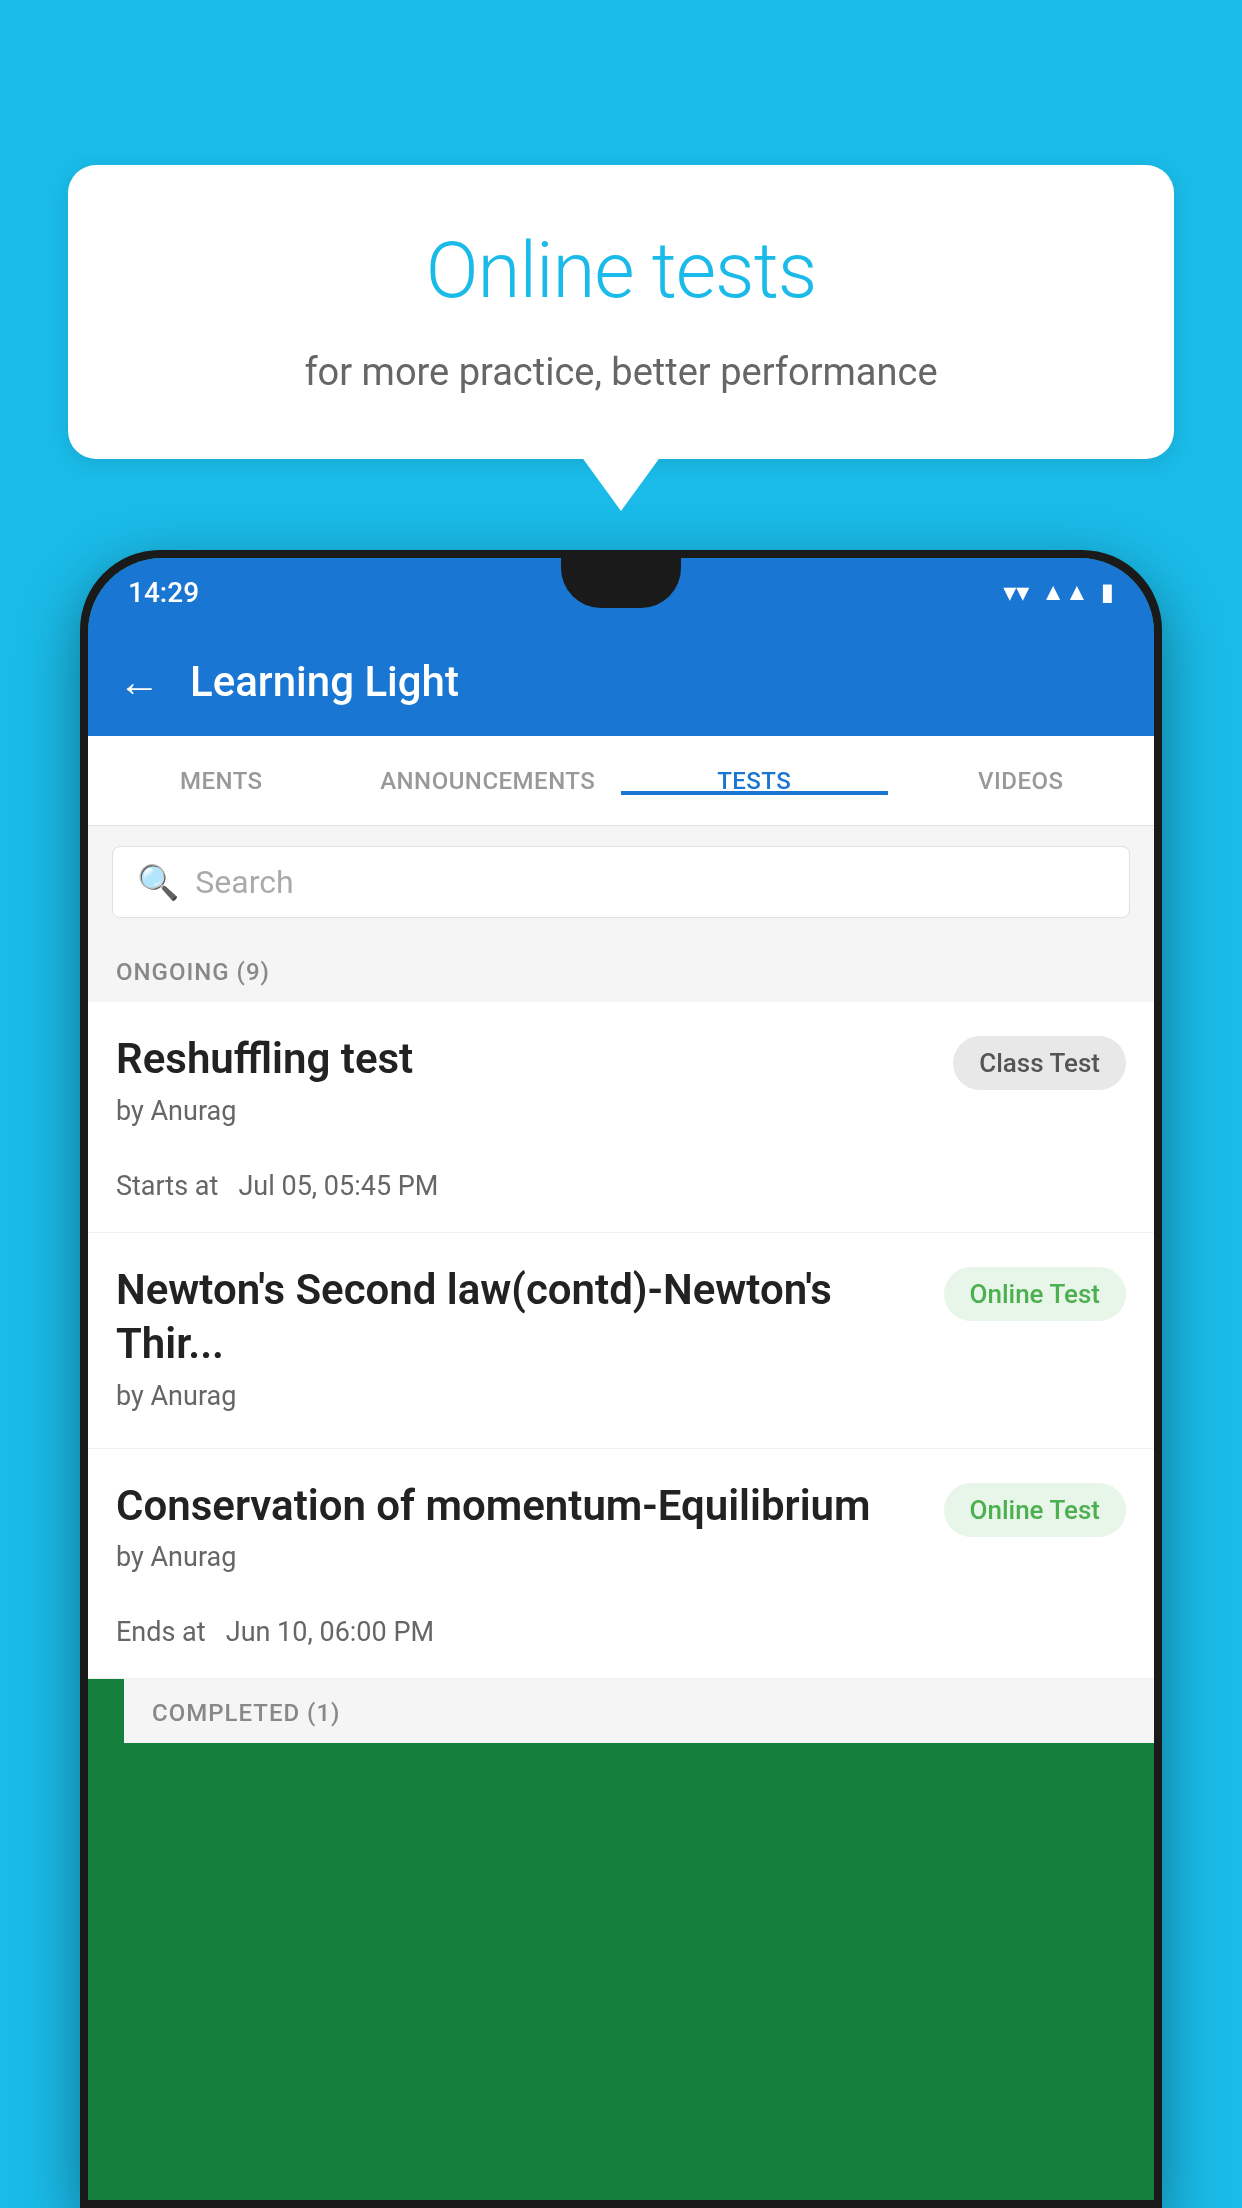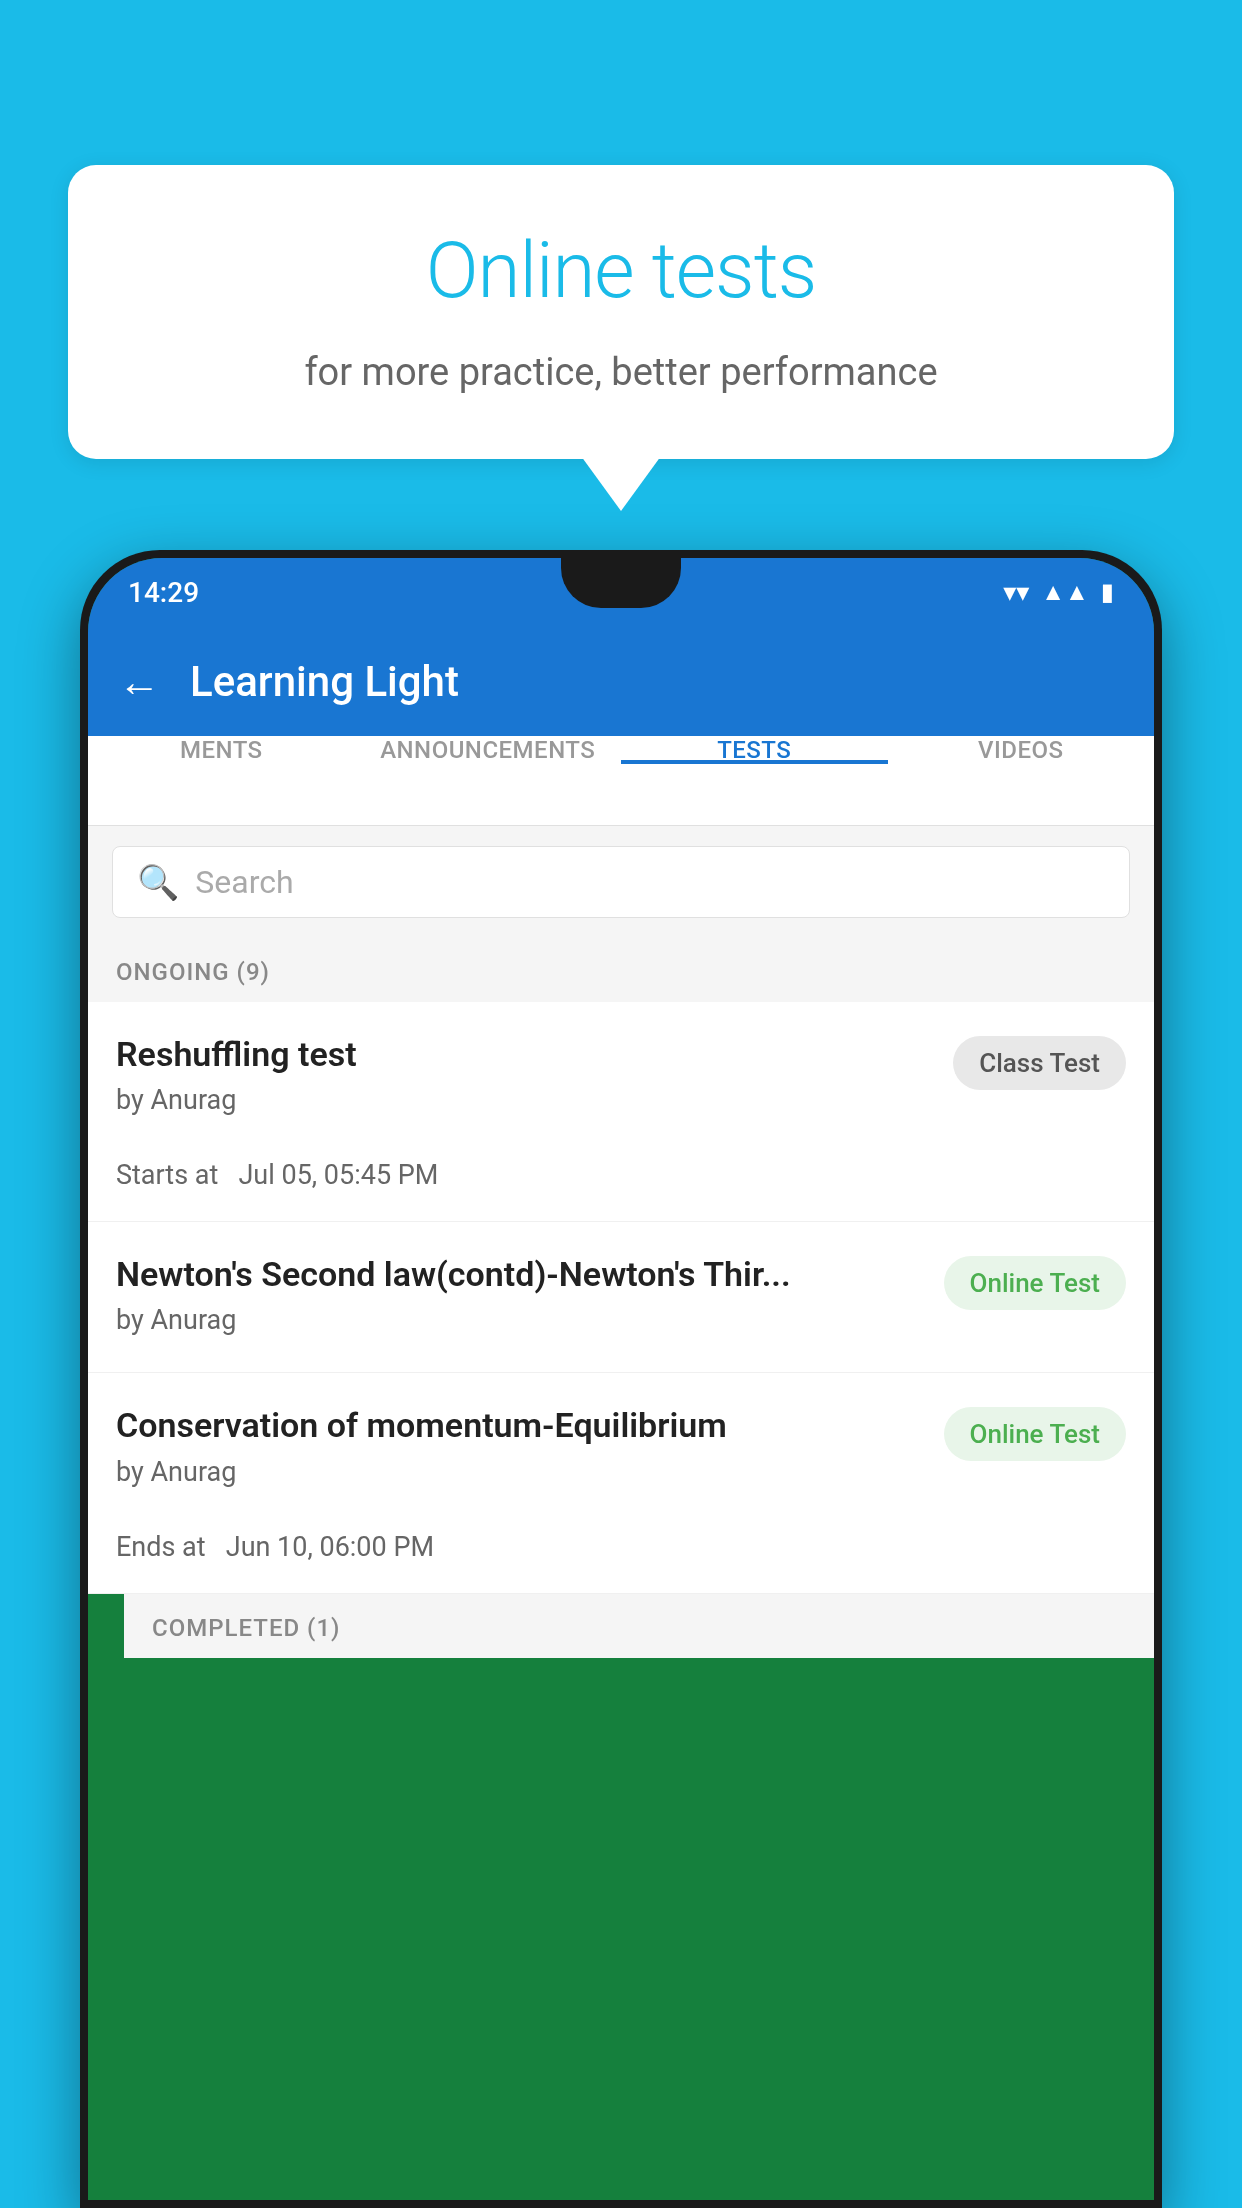--- a/index.html
+++ b/index.html
@@ -130,21 +130,21 @@
       color: white;
       font-size: 42px;
       font-weight: 500;
     }
 
     
     .tabs-bar {
       background: white;
       height: 90px;
       display: flex;
-      align-items: flex-start;
+      align-items: center;
       border-bottom: 1px solid #e0e0e0;
       overflow: hidden;
     }
 
     .tab-item {
       flex: 1;
       display: flex;
       align-items: center;
       justify-content: center;
       font-size: 24px;
@@ -221,21 +221,21 @@
       align-items: flex-start;
       justify-content: space-between;
       gap: 20px;
     }
 
     .test-info {
       flex: 1;
     }
 
     .test-name {
-      font-size: 34px;
+      font-size: 42px;
       font-weight: 600;
       color: #222;
       margin-bottom: 8px;
       line-height: 1.3;
     }
 
     .test-author {
       font-size: 27px;
       color: #666;
       margin-bottom: 6px;

